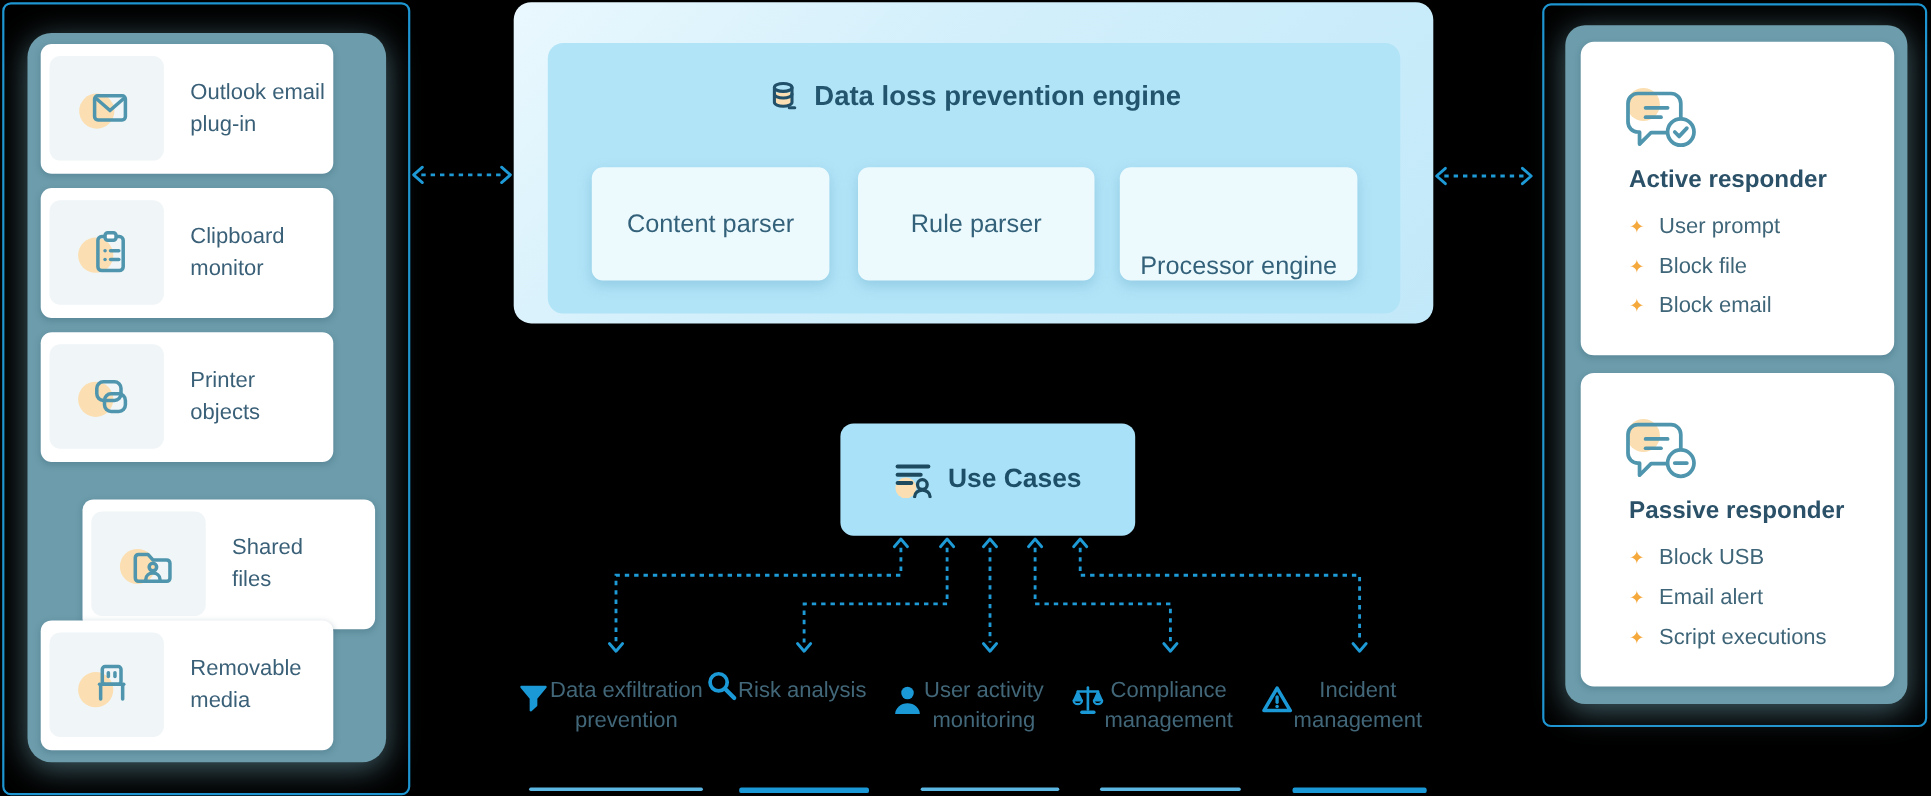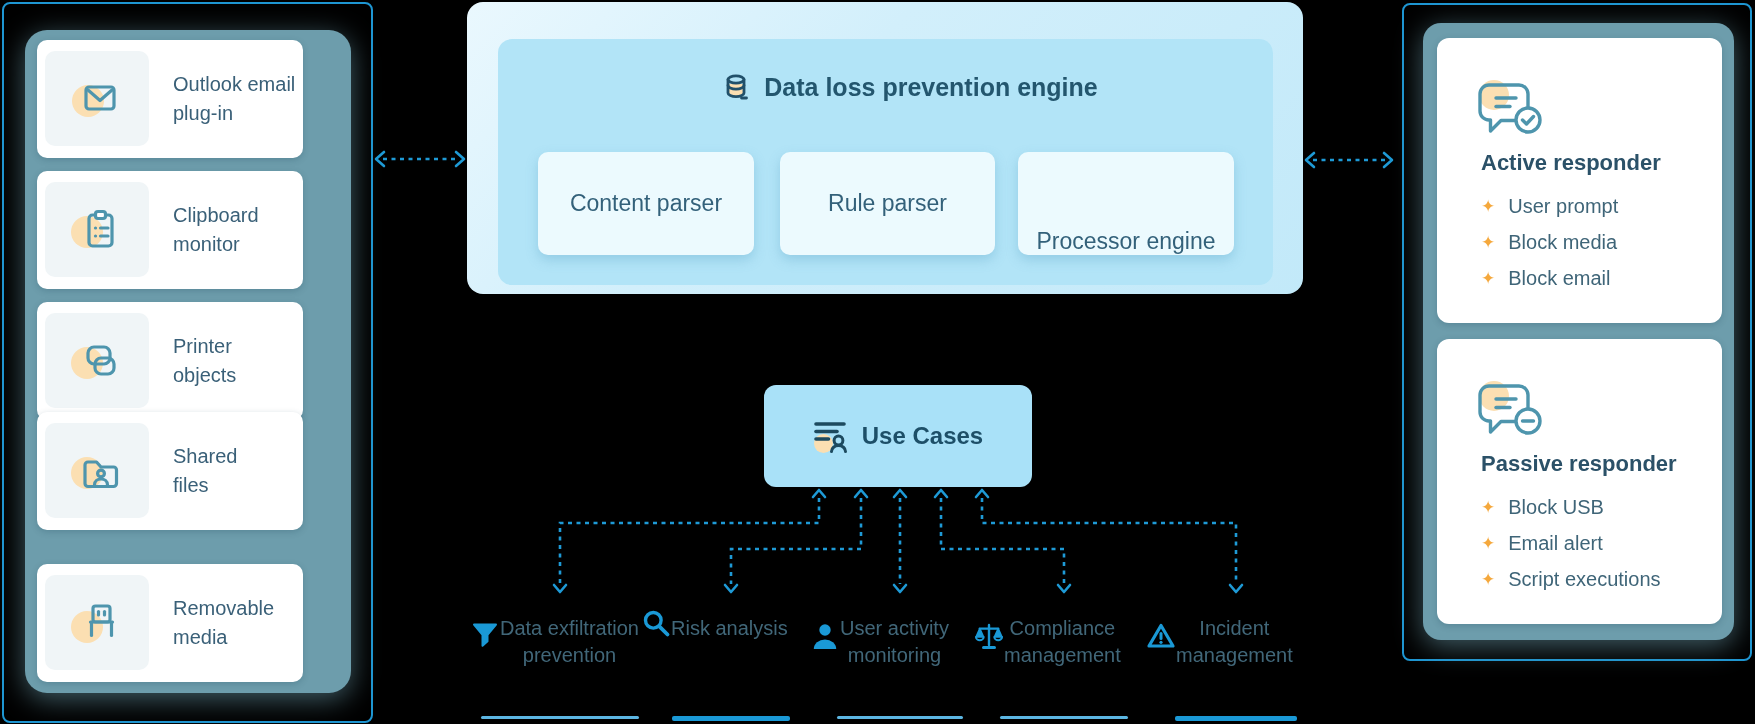--- a/index.html
+++ b/index.html
@@ -22,21 +22,21 @@
   .src-label{position:absolute;left:136px;top:0;height:100%;display:flex;flex-direction:column;
              justify-content:center;font-size:20px;line-height:29px;color:#3a6078;}
 
   
   .engine-outer{position:absolute;left:467px;top:2px;width:836px;height:292px;border-radius:16px;
                 background:linear-gradient(135deg,#eaf8fe 0%,#d2effb 40%,#c2e9f9 100%);}
   .engine-inner{position:absolute;left:498px;top:39px;width:775px;height:246px;
                 border-radius:14px;background:#b2e4f7;}
   .engine-title{position:absolute;left:498px;top:72px;width:775px;display:flex;
                 align-items:center;justify-content:center;gap:13px;
-                font-size:25px;font-weight:bold;color:#23566e;padding-left:24px;}
+                font-size:25px;font-weight:bold;color:#23566e;}
   .module-card{position:absolute;top:152px;height:103px;background:#ecfafe;border-radius:10px;
                box-shadow:0 5px 12px rgba(90,160,195,.35);display:flex;align-items:center;
                justify-content:center;font-size:23px;color:#33617a;}
 
   
   .usecases-box{position:absolute;left:764px;top:385px;width:268px;height:102px;
                 background:#a9e1f8;border-radius:12px;display:flex;align-items:center;
                 justify-content:center;gap:13px;font-size:24px;font-weight:bold;color:#1d4f68;}
   .uc-item{position:absolute;top:603px;width:180px;display:flex;flex-direction:row;
            align-items:center;}
@@ -111,21 +111,21 @@
           <rect x="29" y="26" width="19" height="16" rx="6"></rect>
         </g>
       </svg>
     </div>
     <div class="src-label">
       <span>Printer</span>
       <span>objects</span>
     </div>
   </div>
 
-  <div class="src-card" style="top:412px;">
+  <div class="src-card" style="top:454px;margin-left:38px;">
     <div class="src-tile">
       <svg width="62" height="58" viewBox="0 0 62 58">
         <circle cx="21" cy="31" r="16" fill="#fbdfb2"></circle>
         <g fill="none" stroke="#4e95ad" stroke-width="3.2" stroke-linecap="round" stroke-linejoin="round">
           <path d="M22,20 h8.5 l4.5,5 h12.5 a3,3 0 0 1 3,3 v13.5 a3,3 0 0 1 -3,3 h-25.5 a3,3 0 0 1 -3,-3 V23 a3,3 0 0 1 3,-3 z"></path>
           <circle cx="35" cy="31.5" r="3.4"></circle>
           <path d="M28.5,43 c0,-8 13,-8 13,0"></path>
         </g>
       </svg>
     </div>
@@ -334,21 +334,21 @@
       </svg>
     </div>
     <div class="resp-title">Active responder</div>
     <ul class="resp-list">
       <li>
         <span class="bullet">✦</span>
         <span>User prompt</span>
         </li>
       <li>
         <span class="bullet">✦</span>
-        <span>Block media</span>
+        <span>Block file</span>
         </li>
       <li>
         <span class="bullet">✦</span>
         <span>Block email</span>
         </li>
     </ul>
   </div>
 
   <div class="resp-card" style="top:339px;">
     <div class="resp-icon">

